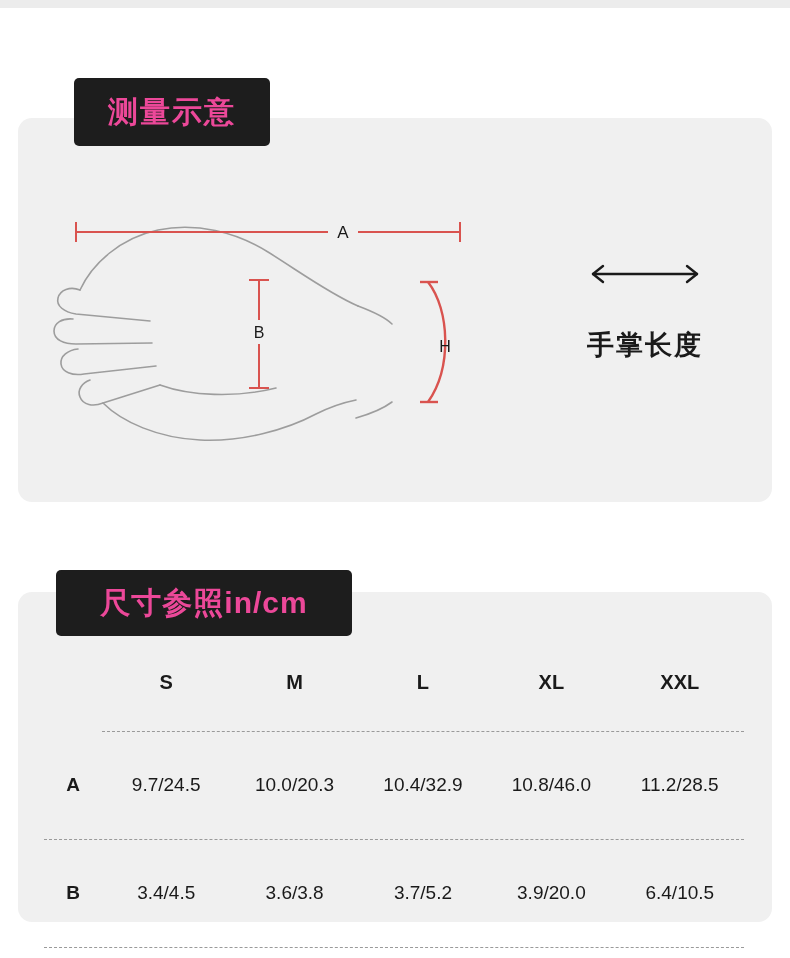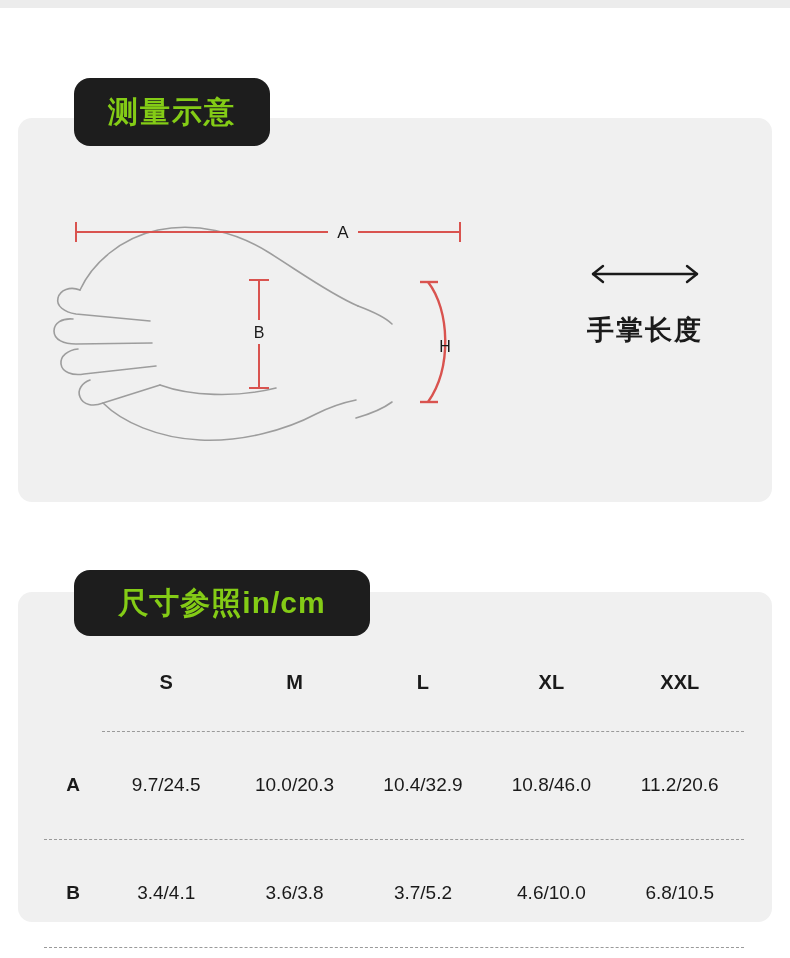--- a/index.html
+++ b/index.html
@@ -44,38 +44,38 @@
   #panel-size {
     left: 18px;
     top: 592px;
     width: 754px;
     height: 330px;
   }
 
   .tag {
     position: absolute;
     background: #1d1d1d;
-    color: #84cc16;
-    border-radius: 16px;
+    color: #ec4899;
+    border-radius: 5px;
     font-weight: bold;
     letter-spacing: 2px;
     display: flex;
     align-items: center;
     justify-content: center;
     box-sizing: border-box;
   }
   #tag-measure {
     left: 74px;
     top: 78px;
     width: 196px;
     height: 68px;
     font-size: 30px;
   }
   #tag-size {
-    left: 74px;
+    left: 56px;
     top: 570px;
     width: 296px;
     height: 66px;
     font-size: 30px;
     letter-spacing: 1px;
     text-align: center;
   }
 
   .hand-figure {
     position: absolute;
@@ -91,21 +91,21 @@
     top: 262px;
     width: 200px;
     text-align: center;
   }
   .palm-arrow {
     width: 120px;
     height: 24px;
     margin: 0 auto;
   }
   .palm-label {
-    margin-top: 22px;
+    margin-top: 37px;
     font-size: 27px;
     font-weight: bold;
     letter-spacing: 2px;
     color: #1a1a1a;
   }
 
   
   .table-wrap {
     position: absolute;
     left: 44px;
@@ -243,36 +243,36 @@
               <div class="dashed-line"></div>
             </td>
         </tr>
 
         <tr>
           <td class="rowhead">A</td>
           <td>9.7/24.5</td>
           <td>10.0/20.3</td>
           <td>10.4/32.9</td>
           <td>10.8/46.0</td>
-          <td>11.2/20.6</td>
+          <td>11.2/28.5</td>
         </tr>
 
         <tr class="dashed-row">
           <td colspan="6">
               <div class="dashed-line"></div>
             </td>
         </tr>
 
         <tr>
           <td class="rowhead">B</td>
-          <td>3.4/4.1</td>
+          <td>3.4/4.5</td>
           <td>3.6/3.8</td>
           <td>3.7/5.2</td>
-          <td>4.6/10.0</td>
-          <td>6.8/10.5</td>
+          <td>3.9/20.0</td>
+          <td>6.4/10.5</td>
         </tr>
 
         <tr class="dashed-row">
           <td colspan="6">
               <div class="dashed-line"></div>
             </td>
         </tr>
 
       </tbody>
     </table>

